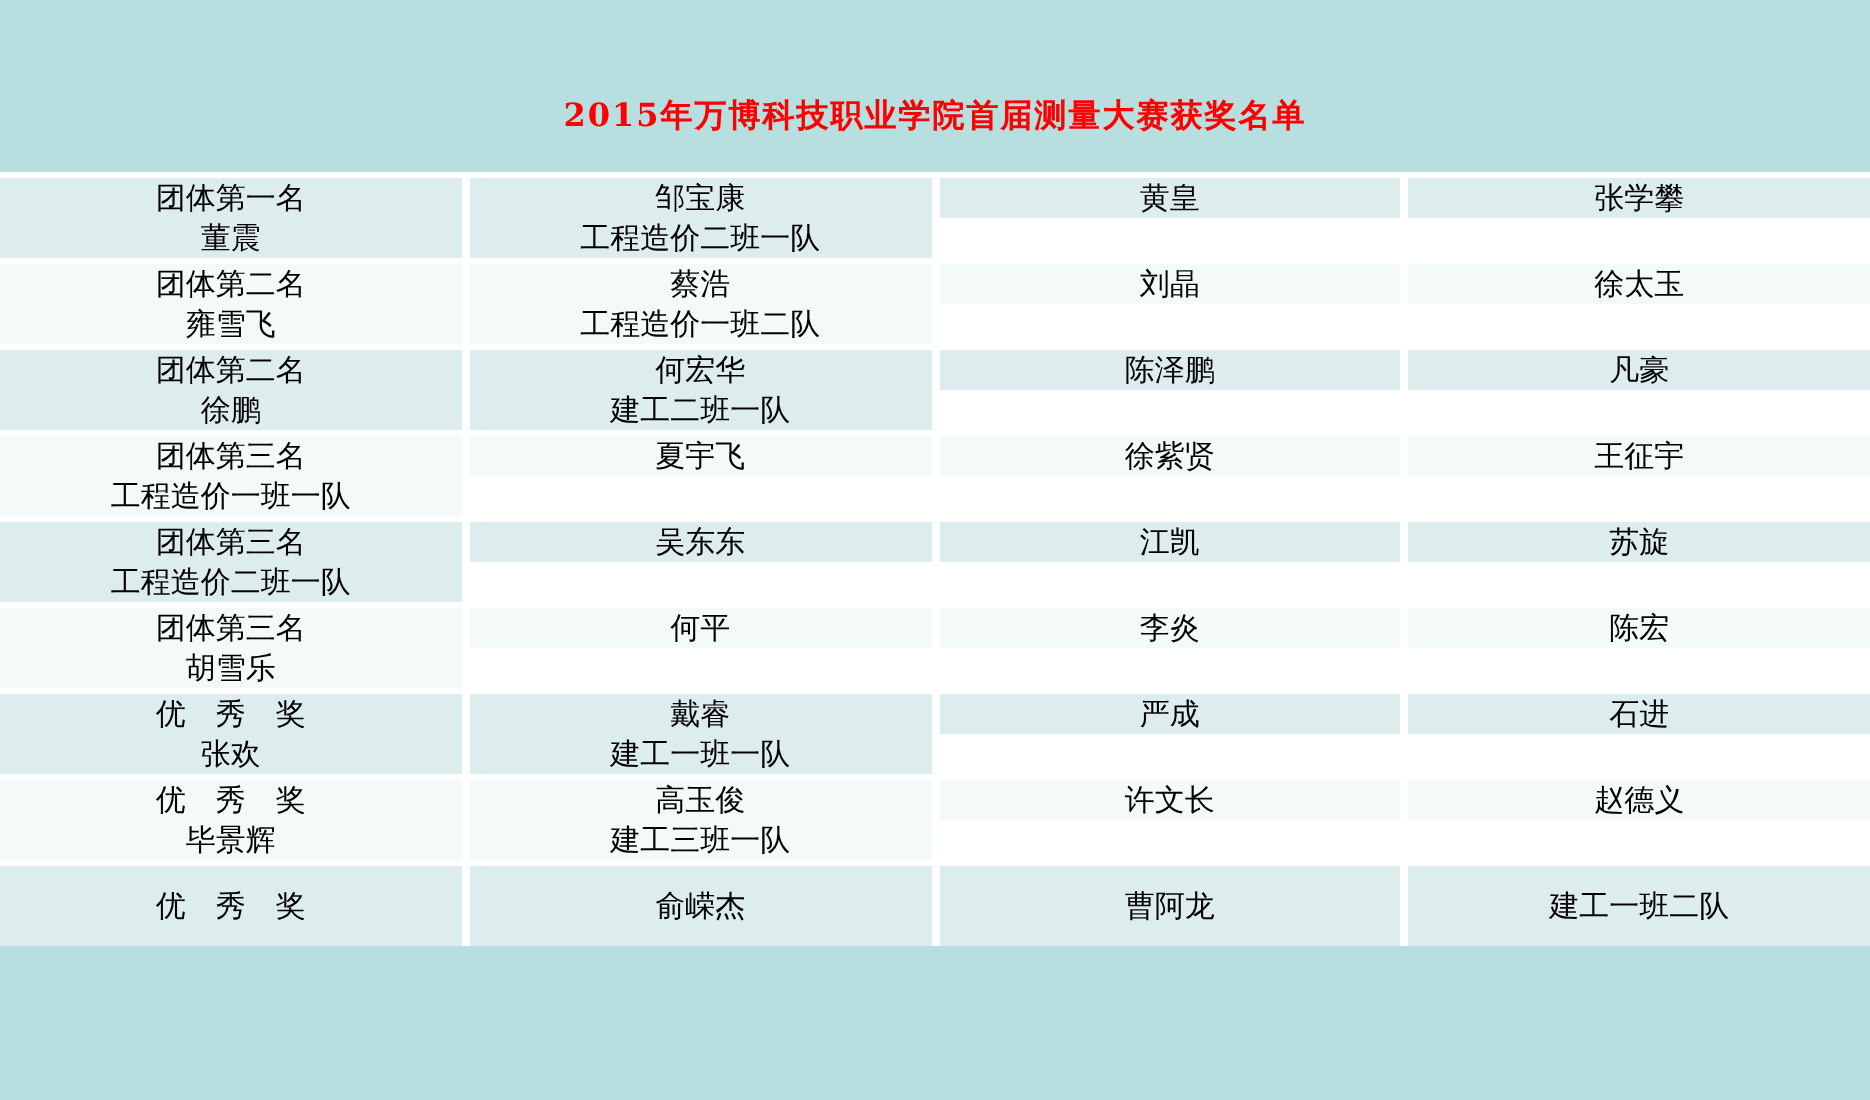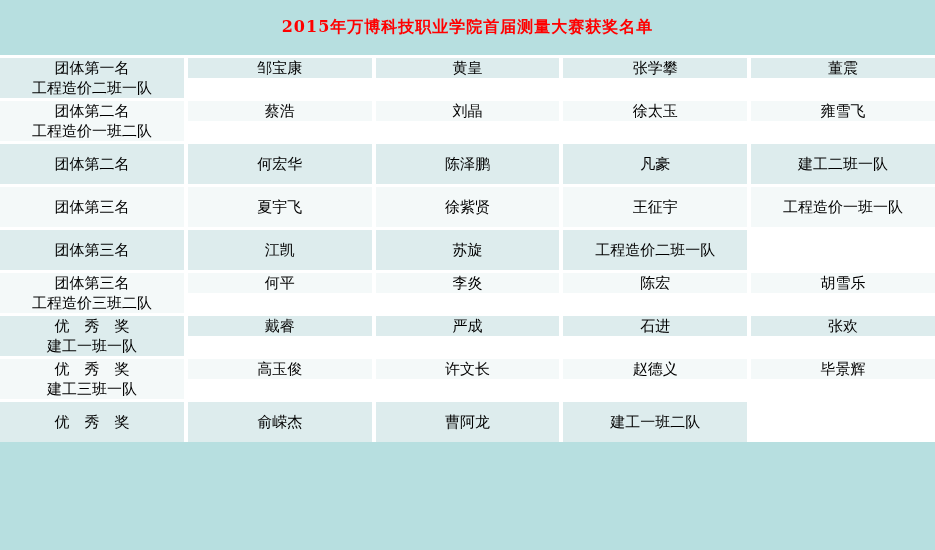--- a/index.html
+++ b/index.html
@@ -20,37 +20,38 @@
     background: var(--page-background);
     font-family: "DejaVu Serif", "Liberation Serif", serif;
     color: var(--cell-text);
   }
   .header {
     height: 55px;
     display: flex;
     align-items: center;
     justify-content: center;
     background: var(--page-background);
+    margin-top: 31px;
   }
   .title {
     color: var(--title-text);
     font-size: 16px;
     font-weight: bold;
     letter-spacing: 1px;
   }
   .table {
     display: flex;
     flex-direction: column;
     gap: 3px;
     padding-top: 3px;
     background: var(--grid-lines);
   }
   .row {
     display: grid;
-    grid-template-columns: repeat(5, 1fr);
+    grid-template-columns: repeat(4, 1fr);
     column-gap: 4px;
     height: 40px;
     background: var(--grid-lines);
     border-radius: 12px;
   }
   .cell {
     display: flex;
     align-items: center;
     justify-content: center;
     font-size: 15px;
@@ -85,45 +86,46 @@
       <div class="cell">徐太玉</div>
       <div class="cell">雍雪飞</div>
       <div class="cell">工程造价一班二队</div>
     </div>
 
     <div class="row">
       <div class="cell">团体第二名</div>
       <div class="cell">何宏华</div>
       <div class="cell">陈泽鹏</div>
       <div class="cell">凡豪</div>
+      <div class="cell">徐鹏</div>
       <div class="cell">建工二班一队</div>
     </div>
 
     <div class="row">
       <div class="cell">团体第三名</div>
       <div class="cell">夏宇飞</div>
       <div class="cell">徐紫贤</div>
       <div class="cell">王征宇</div>
       <div class="cell">工程造价一班一队</div>
     </div>
 
     <div class="row">
       <div class="cell">团体第三名</div>
+      <div class="cell">吴东东</div>
       <div class="cell">江凯</div>
       <div class="cell">苏旋</div>
       <div class="cell">工程造价二班一队</div>
     </div>
 
     <div class="row">
       <div class="cell">团体第三名</div>
       <div class="cell">何平</div>
       <div class="cell">李炎</div>
       <div class="cell">陈宏</div>
       <div class="cell">胡雪乐</div>
-      <div class="cell">工程造价三班二队</div>
     </div>
 
     <div class="row">
       <div class="cell">优　秀　奖</div>
       <div class="cell">戴睿</div>
       <div class="cell">严成</div>
       <div class="cell">石进</div>
       <div class="cell">张欢</div>
       <div class="cell">建工一班一队</div>
     </div>

